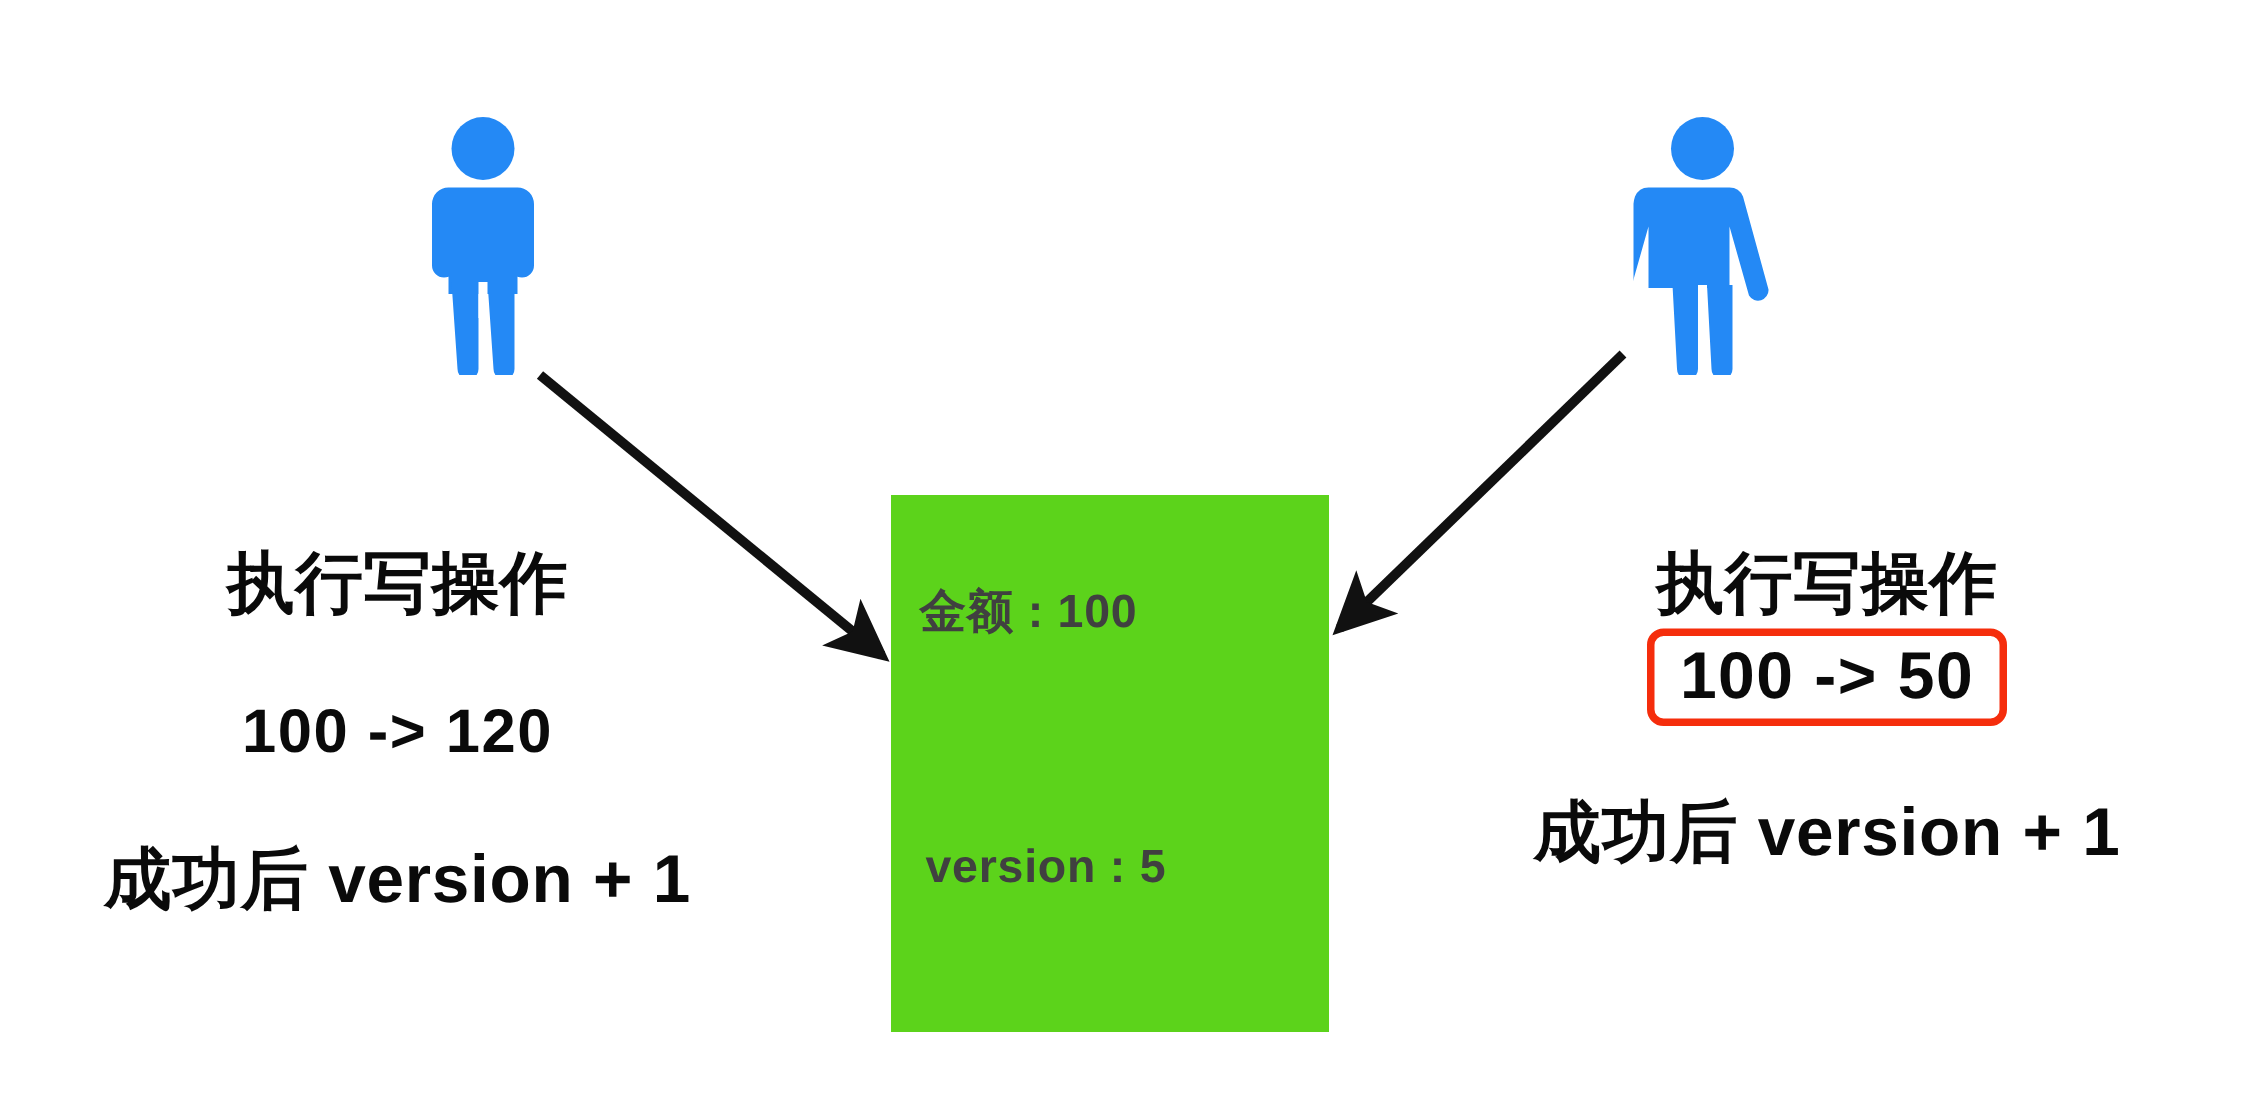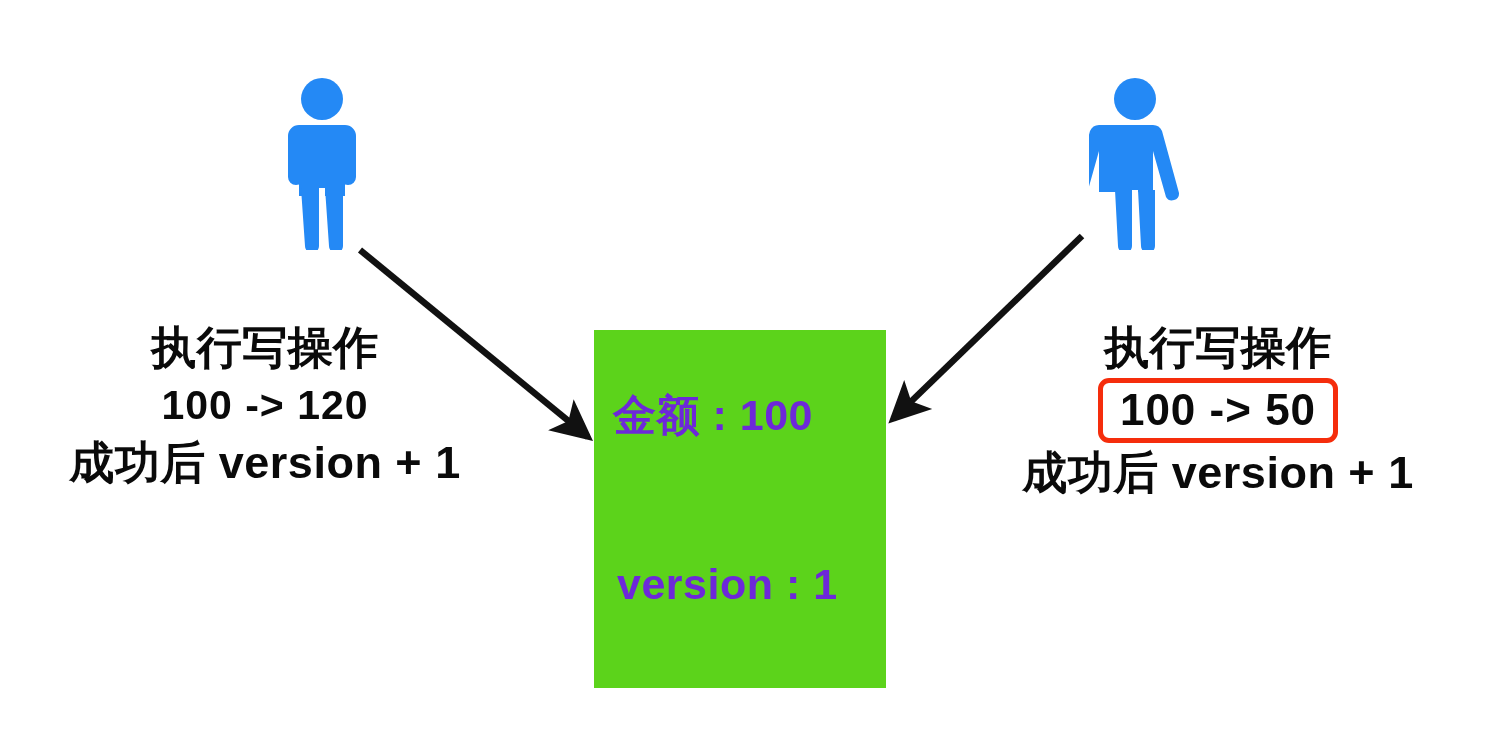--- a/index.html
+++ b/index.html
@@ -44,20 +44,21 @@
     font-weight: bold;
     line-height: 1.34;
     white-space: nowrap;
   }
   .note-left  { left: 43px;  top: 318px; width: 444px; }
   .note-right { left: 996px; top: 318px; width: 444px; }
   .note-line {
     font-size: 45px;
     letter-spacing: 0.5px;
     display: block;
+    margin-top: 41px;
   }
   .note-line.ascii {
     font-size: 41px;
     letter-spacing: 1px;
   }
 
   
   .highlight-wrap {
     display: block;
   }
@@ -78,23 +79,23 @@
   .record-box {
     position: absolute;
     left: 594px;
     top: 330px;
     width: 292px;
     height: 358px;
     background: #5cd31b;
   }
   .record-field {
     position: absolute;
-    color: #6d28d9;
+    color: #404040;
     font-weight: bold;
-    font-size: 43px;
+    font-size: 31px;
     white-space: nowrap;
     letter-spacing: 0.5px;
   }
   .record-amount  { left: 19px; top: 57px; }
   .record-version { left: 23px; top: 230px; }
 </style>
 </head>
 <body>
 
 <div id="canvas">
@@ -149,16 +150,16 @@
   <div class="note note-right">
     <span class="note-line">执行写操作</span>
     <span class="highlight-wrap">
       <span class="highlight-box">100 -&gt; 50</span>
     </span>
     <span class="note-line">成功后 version + 1</span>
   </div>
 
   <div class="record-box">
     <span class="record-field record-amount">金额 : 100</span>
-    <span class="record-field record-version">version : 1</span>
+    <span class="record-field record-version">version : 5</span>
   </div>
 
 </div>
 
 </body></html>

